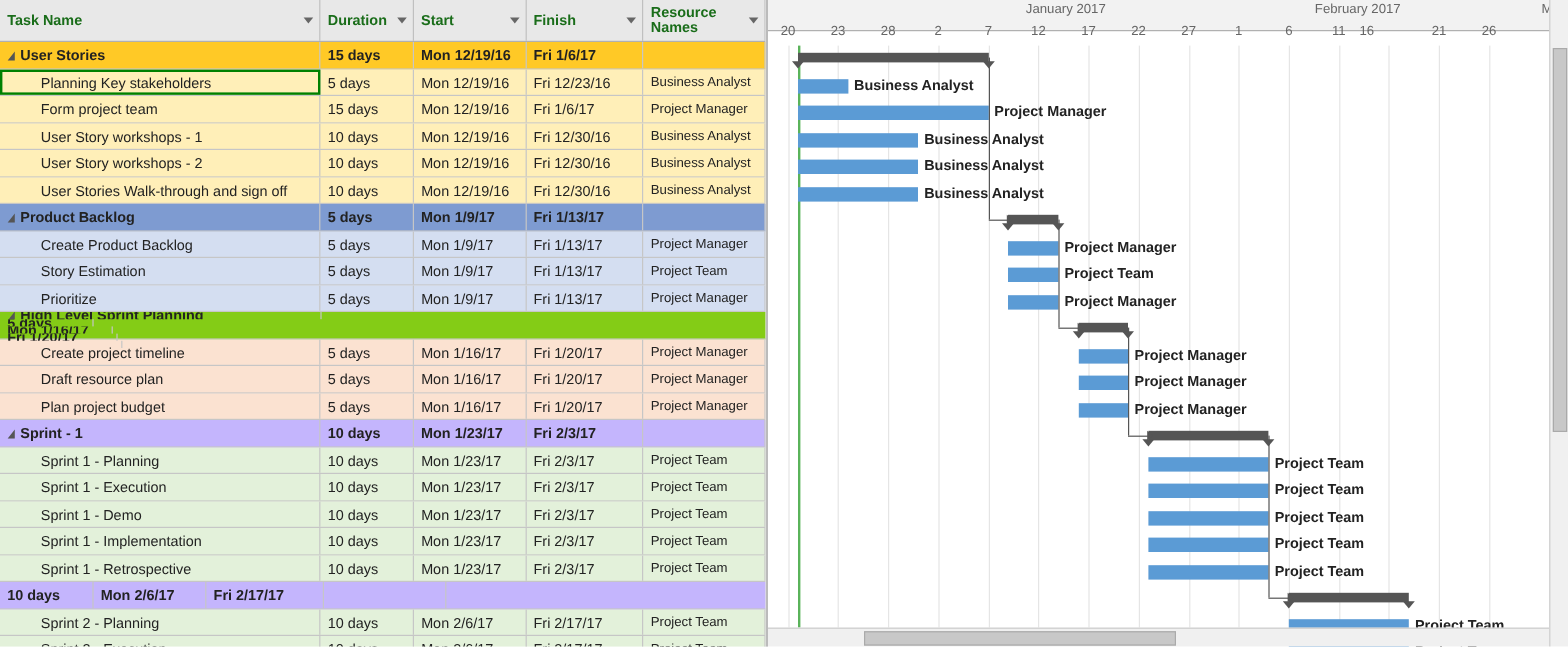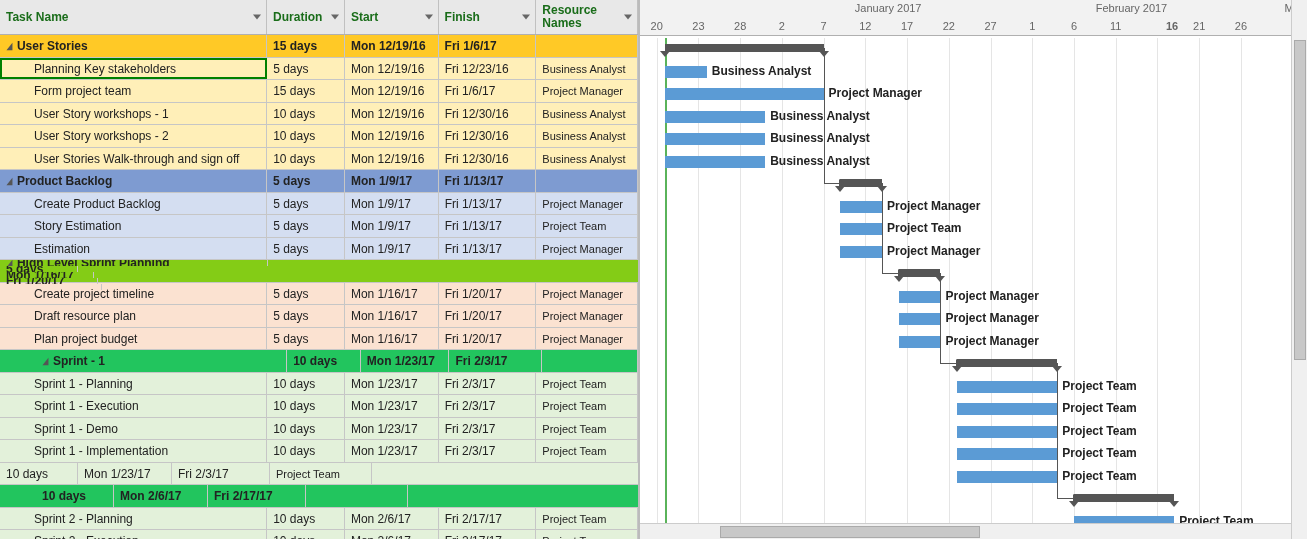--- a/index.html
+++ b/index.html
@@ -72,31 +72,31 @@
     width:0;height:0;border-left:4px solid transparent;border-right:4px solid transparent;
     border-top:5px solid #666;
   }
   
   .bg-gold    { background:#ffc926; }
   .bg-gold-l  { background:#ffefb8; }
   .bg-blue    { background:#7e9bd1; }
   .bg-blue-l  { background:#d4def1; }
   .bg-orange  { background:#84cc16;flex-direction:column; }
   .bg-orange-l{ background:#fbe2d1; }
-  .bg-green   { background:#22c55e;padding-left:36px; }
+  .bg-green   { background:#c4b5fd; }
   .bg-green-l { background:#e3f1da;text-align:right; }
   .sel .col-name { outline:2px solid #008000; outline-offset:-2px; }
   
   .gantt {
     flex: 1;
     position: relative;
     overflow: hidden;
   }
   .gantt-header {
-    height: 36px;
+    height: 26px;
     border-bottom: 1px solid #b0b0b0;
     position: relative;
     background:#f2f2f2;
   }
   .month-row {
     height: 18px;
     display: flex;
     position: relative;
   }
   .month-lbl {
@@ -264,21 +264,21 @@
         <div class="col col-res">Project Manager</div>
       </div>
       <div class="row bg-blue-l">
         <div class="col col-name indent-1">Story Estimation</div>
         <div class="col col-dur">5 days</div>
         <div class="col col-start">Mon 1/9/17</div>
         <div class="col col-finish">Fri 1/13/17</div>
         <div class="col col-res">Project Team</div>
       </div>
       <div class="row bg-blue-l">
-        <div class="col col-name indent-1">Estimation</div>
+        <div class="col col-name indent-1">Prioritize</div>
         <div class="col col-dur">5 days</div>
         <div class="col col-start">Mon 1/9/17</div>
         <div class="col col-finish">Fri 1/13/17</div>
         <div class="col col-res">Project Manager</div>
       </div>
       <div class="row bg-orange summary">
         <div class="col col-name ">High Level Sprint Planning</div>
         <div class="col col-dur">5 days</div>
         <div class="col col-start">Mon 1/16/17</div>
         <div class="col col-finish">Fri 1/20/17</div>
@@ -334,20 +334,21 @@
         <div class="col col-res">Project Team</div>
       </div>
       <div class="row bg-green-l">
         <div class="col col-name indent-1">Sprint 1 - Implementation</div>
         <div class="col col-dur">10 days</div>
         <div class="col col-start">Mon 1/23/17</div>
         <div class="col col-finish">Fri 2/3/17</div>
         <div class="col col-res">Project Team</div>
       </div>
       <div class="row bg-green-l">
+        <div class="col col-name indent-1">Sprint 1 - Retrospective</div>
         <div class="col col-dur">10 days</div>
         <div class="col col-start">Mon 1/23/17</div>
         <div class="col col-finish">Fri 2/3/17</div>
         <div class="col col-res">Project Team</div>
       </div>
       <div class="row bg-green summary">
         <div class="col col-dur">10 days</div>
         <div class="col col-start">Mon 2/6/17</div>
         <div class="col col-finish">Fri 2/17/17</div>
         <div class="col col-res"></div>
@@ -382,21 +383,21 @@
         <span class="tick" style="left: 100.154px;">28</span>
         <span class="tick" style="left: 141.885px;">2</span>
         <span class="tick" style="left: 183.615px;">7</span>
         <span class="tick" style="left: 225.346px;">12</span>
         <span class="tick" style="left: 267.077px;">17</span>
         <span class="tick" style="left: 308.808px;">22</span>
         <span class="tick" style="left: 350.538px;">27</span>
         <span class="tick" style="left: 392.269px;">1</span>
         <span class="tick" style="left: 434px;">6</span>
         <span class="tick" style="left: 475.731px;">11</span>
-        <span class="tick" style="left: 532px; font-weight: bold;">16</span>
+        <span class="tick" style="left: 499px;">16</span>
         <span class="tick" style="left: 559.192px;">21</span>
         <span class="tick" style="left: 600.923px;">26</span>
       </div>
   </div>
   <div class="gantt-body" id="gantt-body">
     <div id="grid-lines">
         <div class="tickline" style="left: 16.6923px;"></div>
         <div class="tickline" style="left: 58.4231px;"></div>
         <div class="tickline" style="left: 100.154px;"></div>
         <div class="tickline" style="left: 141.885px;"></div>

